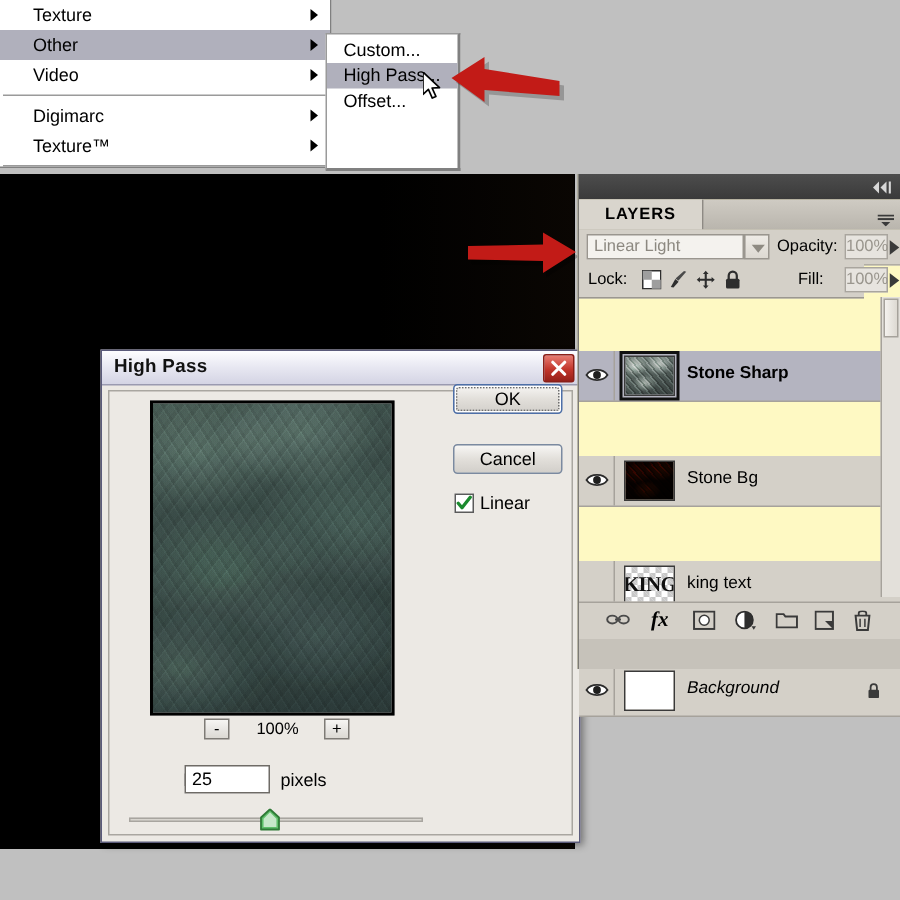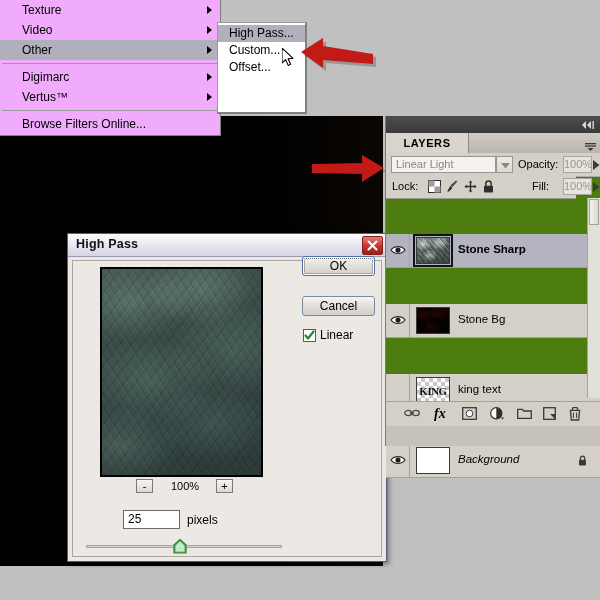--- a/index.html
+++ b/index.html
@@ -6,22 +6,22 @@
   body{
     width:600px;height:600px;overflow:hidden;position:relative;
     background:#c0c0c0;
     font-family:"Liberation Sans", sans-serif;
     font-size:12px;color:#000;
     -webkit-font-smoothing:none;
   }
 
   
   #filter-menu{
-    position:absolute;left:0;top:0;width:221px;height:136px;
-    background:#f0abfc;
+    position:absolute;left:0;top:0;width:221px;height:112px;
+    background:#ffffff;
     border-right:1px solid #808080;
     border-bottom:1px solid #808080;
     box-sizing:border-box;
   }
   .menu-item{
     position:relative;height:20px;line-height:20px;
     padding-left:22px;font-size:12px;white-space:nowrap;
     color:#000;
   }
   .menu-item.sel{background:#b0b0bc;}
@@ -197,21 +197,21 @@
     position:absolute;left:86px;top:545px;width:196px;height:3px;
     background:#d8d5cf;border:1px solid #a8a59f;box-sizing:border-box;
   }
   #radius-slider-thumb{
     position:absolute;left:173px;top:539px;width:14px;height:15px;cursor:pointer;
   }
 
   
   #layers-panel{
     position:absolute;left:385px;top:116px;width:215px;height:330px;
-    background:#4d7c0f;
+    background:#fef9c3;
     border-left:1px solid #7c7a76;
     box-sizing:border-box;
   }
   #lp-topbar{
     position:absolute;left:0;top:0;width:215px;height:17px;
     background:linear-gradient(180deg,#4d4d4d 0%,#3a3a3a 100%);
   }
   #lp-collapse{
     position:absolute;right:6px;top:3px;width:14px;height:10px;cursor:pointer;
   }
@@ -318,21 +318,21 @@
   }
   .th-checker{
     width:100%;height:100%;position:relative;
     background-image:
       linear-gradient(45deg,#c8c8c8 25%,transparent 25%,transparent 75%,#c8c8c8 75%),
       linear-gradient(45deg,#c8c8c8 25%,transparent 25%,transparent 75%,#c8c8c8 75%);
     background-size:8px 8px;background-position:0 0,4px 4px;background-color:#fff;
   }
   .th-checker span{
     position:absolute;left:50%;top:50%;transform:translate(-50%,-50%);
-    font-size:11px;font-weight:bold;color:#111;letter-spacing:-.5px;
+    font-size:14px;font-weight:bold;color:#111;letter-spacing:-.5px;
     font-family:"Liberation Serif", serif;
   }
   .th-white{width:100%;height:100%;background:#ffffff;}
 
   #lp-scrollbar{
     position:absolute;right:0;top:82px;width:13px;height:200px;
     background:#e3e0da;border-left:1px solid #a6a29b;box-sizing:border-box;cursor:pointer;
   }
   #lp-scroll-thumb{
     position:absolute;left:1px;top:1px;width:10px;height:26px;
@@ -365,46 +365,46 @@
 <div id="canvas-area">
   <div id="canvas-grain"></div>
   <div id="canvas-dark-right"></div>
 </div>
 
 <div id="filter-menu">
   <div class="menu-item">
     <span>Texture</span>
     <span class="menu-arrow"></span>
   </div>
+  <div class="menu-item sel">
+    <span>Other</span>
+    <span class="menu-arrow"></span>
+  </div>
   <div class="menu-item">
     <span>Video</span>
-    <span class="menu-arrow"></span>
-  </div>
-  <div class="menu-item sel">
-    <span>Other</span>
     <span class="menu-arrow"></span>
   </div>
   <div class="menu-sep"></div>
   <div class="menu-item">
     <span>Digimarc</span>
     <span class="menu-arrow"></span>
   </div>
   <div class="menu-item">
-    <span>Vertus™</span>
+    <span>Texture™</span>
     <span class="menu-arrow"></span>
   </div>
   <div class="menu-sep"></div>
   <div class="menu-item">
     <span>Browse Filters Online...</span>
   </div>
 </div>
 
 <div id="other-submenu">
+  <div class="sub-item">Custom...</div>
   <div class="sub-item sel">High Pass...</div>
-  <div class="sub-item">Custom...</div>
   <div class="sub-item">Offset...</div>
 </div>
 
 <div id="cursor">
   <svg width="14" height="20" viewBox="0 0 14 20">
     <polygon points="0,0 0,15 3.6,11.6 6.2,17.4 8.6,16.3 6.1,10.7 11,10.4" fill="#ffffff" stroke="#000000" stroke-width="1.1" stroke-linejoin="round"></polygon>
   </svg>
 </div>
 
 <div class="red-arrow" style="left:299px;top:32px;">

